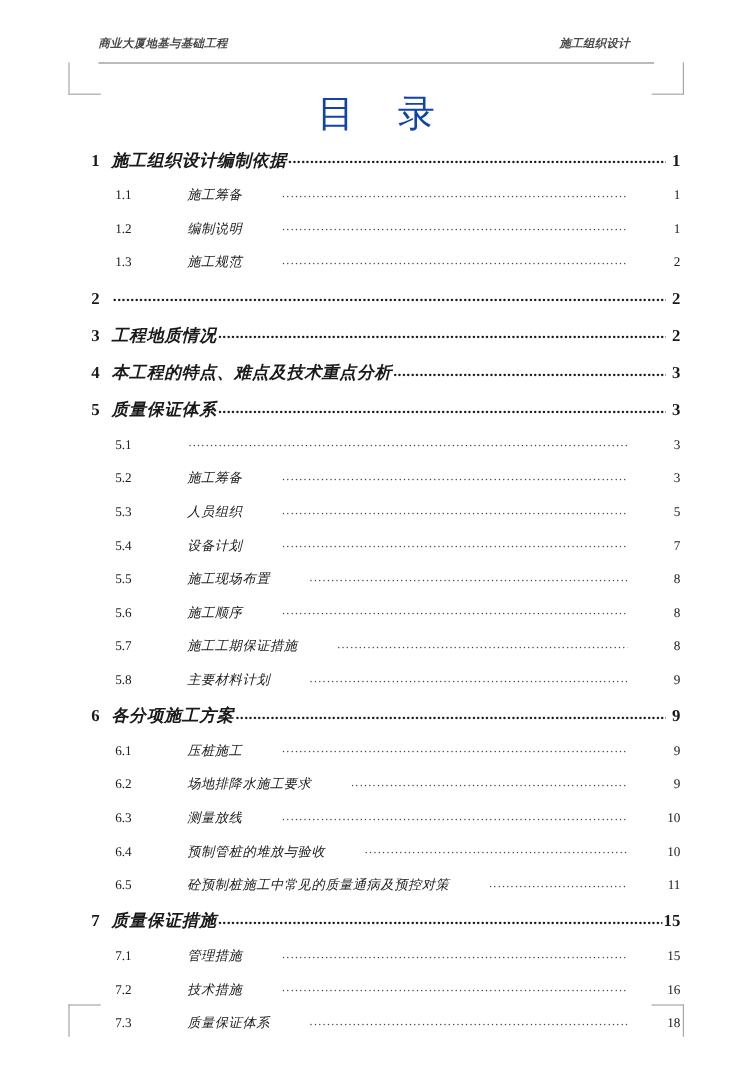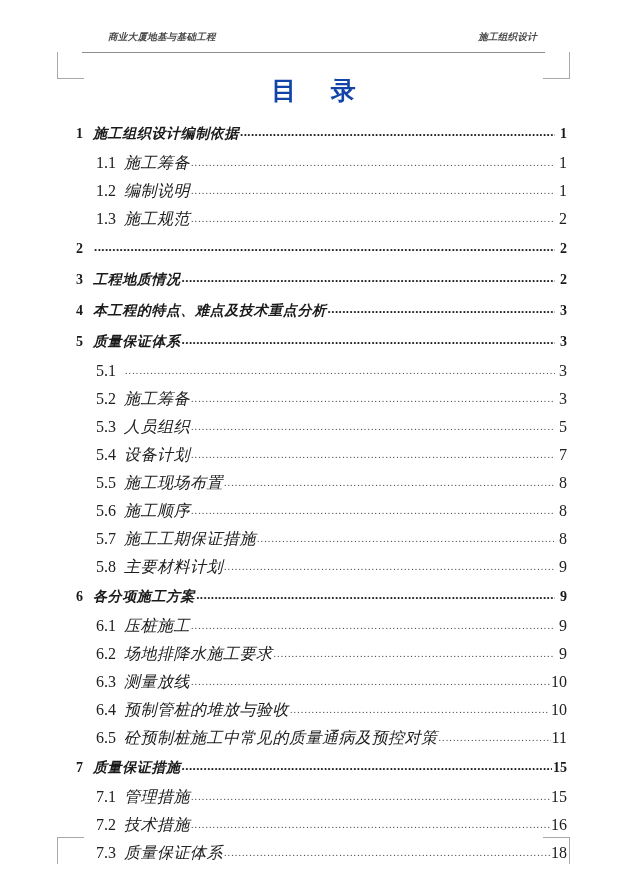--- a/index.html
+++ b/index.html
@@ -46,33 +46,33 @@
   .header-text {
     font-family: "Liberation Serif", "DejaVu Serif", serif;
     font-size: 9.5px;
     font-weight: bold;
     font-style: italic;
     color: #4a4a4a;
     letter-spacing: 0.3px;
     white-space: nowrap;
     line-height: 14px;
   }
-  .header-left  { margin-left: 26px; }
-  .header-right { margin-right: 8px; }
+  .header-left  { }
+  .header-right { margin-right: 20px; }
 
   
   #toc-title {
     position: absolute;
     left: 0;
     right: 0;
     top: 74px;
     text-align: center;
     font-family: "Liberation Serif", "DejaVu Serif", serif;
-    font-size: 25px;
-    font-weight: bold;
+    font-size: 31px;
+    font-weight: normal;
     color: #1244a8;
     letter-spacing: 14px;
     text-indent: 14px;
   }
 
   
   #toc {
     position: absolute;
     left: 74px;
     right: 60px;
@@ -118,26 +118,27 @@
     padding-left: 2px;
   }
   .lvl1 .num   { width: 17px; }
   .lvl1 .label { letter-spacing: 0.6px; }
   .lvl1 .leader { font-size: 13px; }
   .lvl1 .leader::after { letter-spacing: 0.4px; }
   .lvl1 .page  { min-width: 11px; }
 
   
   .lvl2 {
-    font-size: 16px;
+    font-size: 11px;
     font-weight: normal;
     height: 28px;
     line-height: 28px;
     padding-left: 22px;
     color: #202020;
+    gap: 32px;
   }
   .lvl2 .num   { width: 28px; }
   .lvl2 .label { letter-spacing: 0.5px; }
   .lvl2 .leader { font-size: 10px; position: relative; top: -2px; }
   .lvl2 .leader::after { letter-spacing: 1.1px; color: #444; }
   .lvl2 .page  { min-width: 11px; }
 </style>
 </head>
 <body>
 

